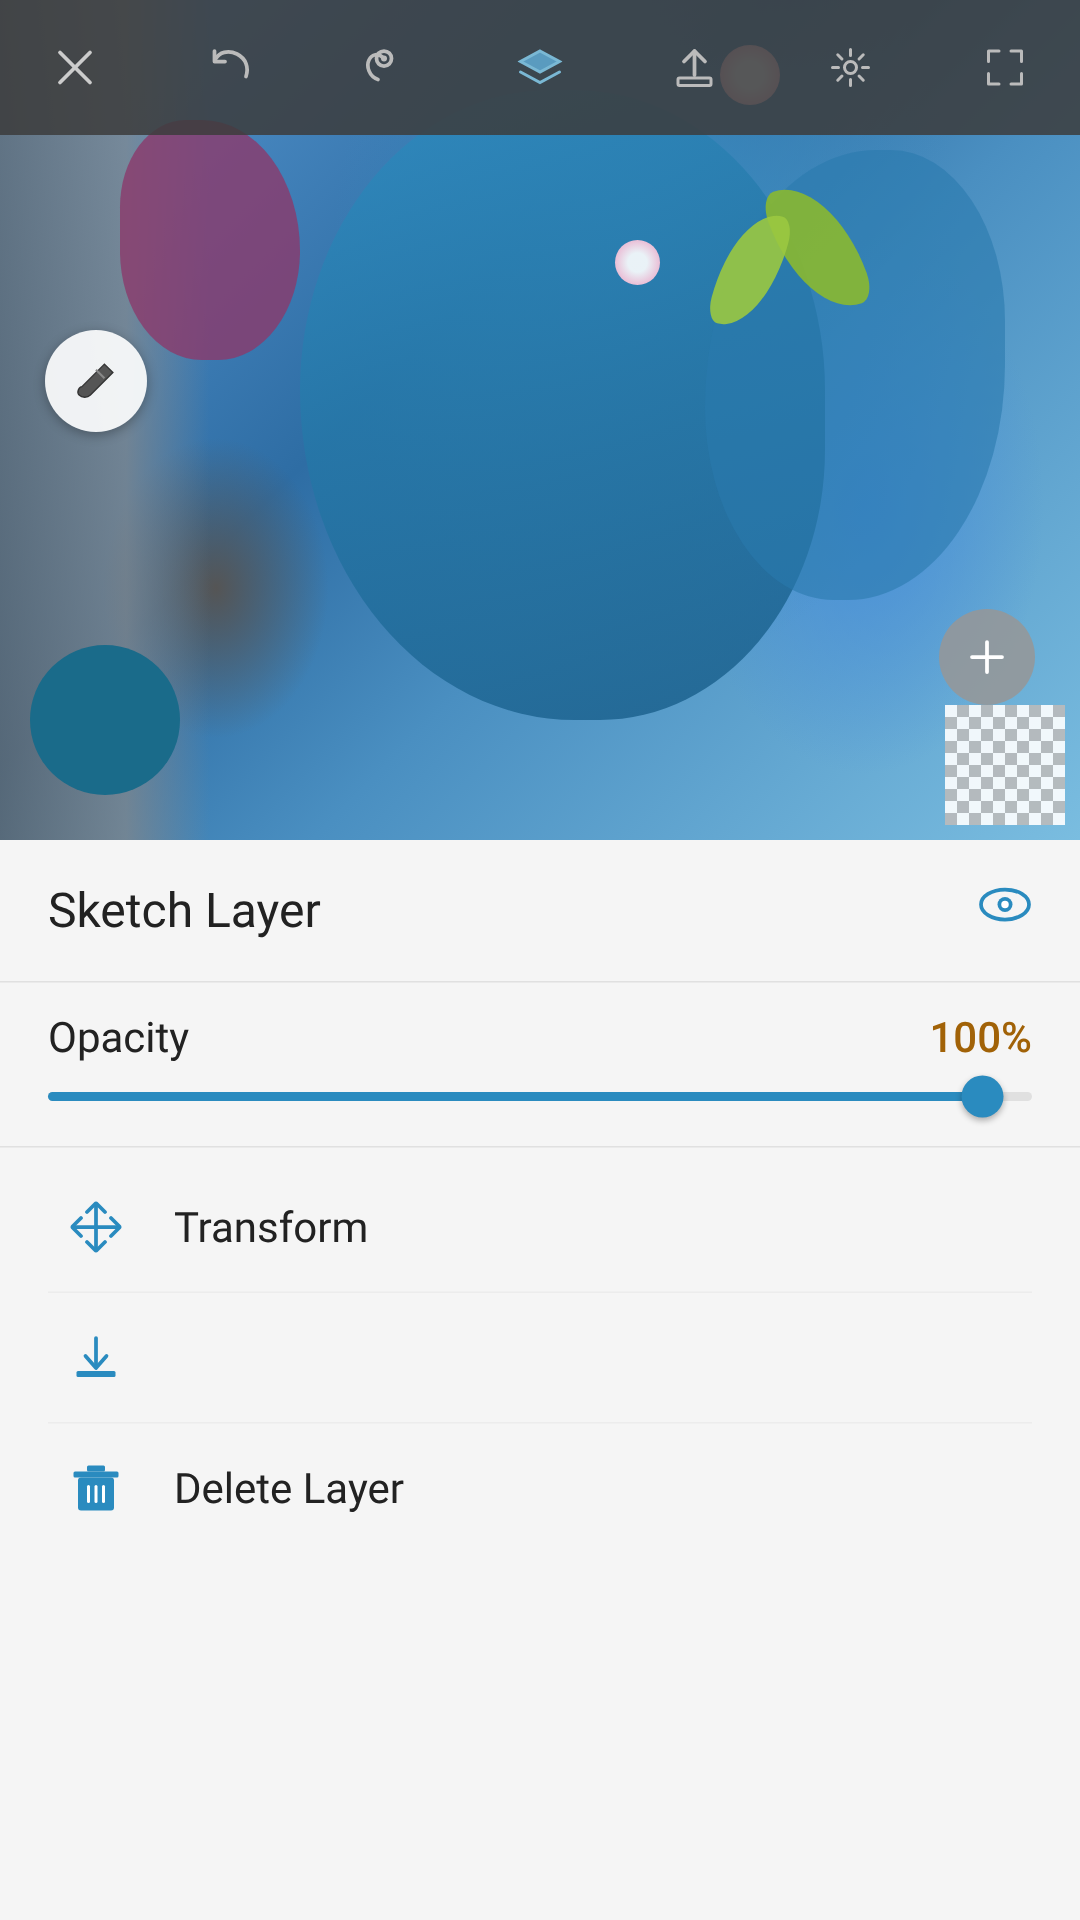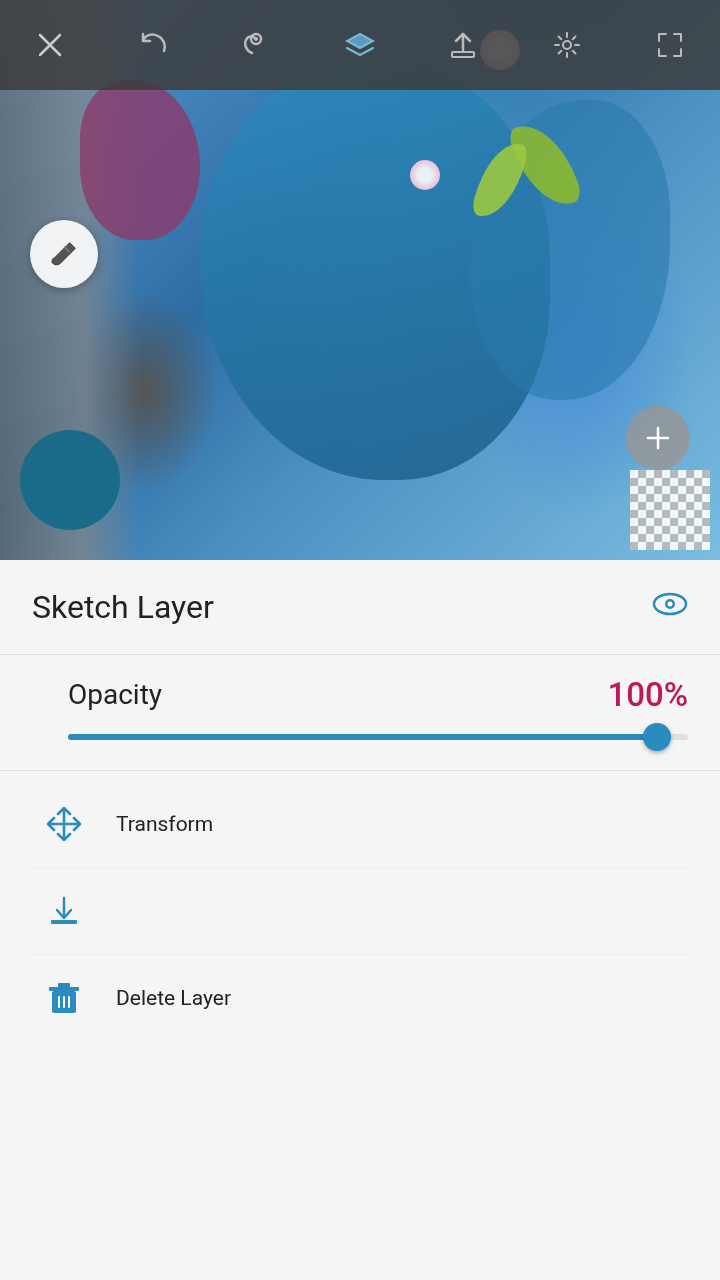--- a/index.html
+++ b/index.html
@@ -247,39 +247,38 @@
 
     .eye-icon {
       color: #2a8bbf;
       font-size: 30px;
       cursor: pointer;
     }
 
     
     .opacity-section {
       padding: 20px 32px 16px;
-      margin-left: 36px;
     }
 
     .opacity-row {
       display: flex;
       justify-content: space-between;
       align-items: center;
       margin-bottom: 20px;
     }
 
     .opacity-label {
       font-size: 28px;
       color: #222;
       font-weight: 400;
     }
 
     .opacity-value {
-      font-size: 33px;
-      color: #be185d;
+      font-size: 28px;
+      color: #a16207;
       font-weight: 500;
     }
 
     .slider-track {
       width: 100%;
       height: 6px;
       background: #e0e0e0;
       border-radius: 3px;
       position: relative;
       margin-bottom: 4px;
@@ -333,21 +332,21 @@
       width: 64px;
       display: flex;
       align-items: center;
       justify-content: center;
       color: #2a8bbf;
       font-size: 30px;
       flex-shrink: 0;
     }
 
     .menu-label {
-      font-size: 21px;
+      font-size: 28px;
       color: #222;
       font-weight: 400;
       margin-left: 20px;
     }
 
     
     .svg-icon {
       width: 34px;
       height: 34px;
       fill: #2a8bbf;

